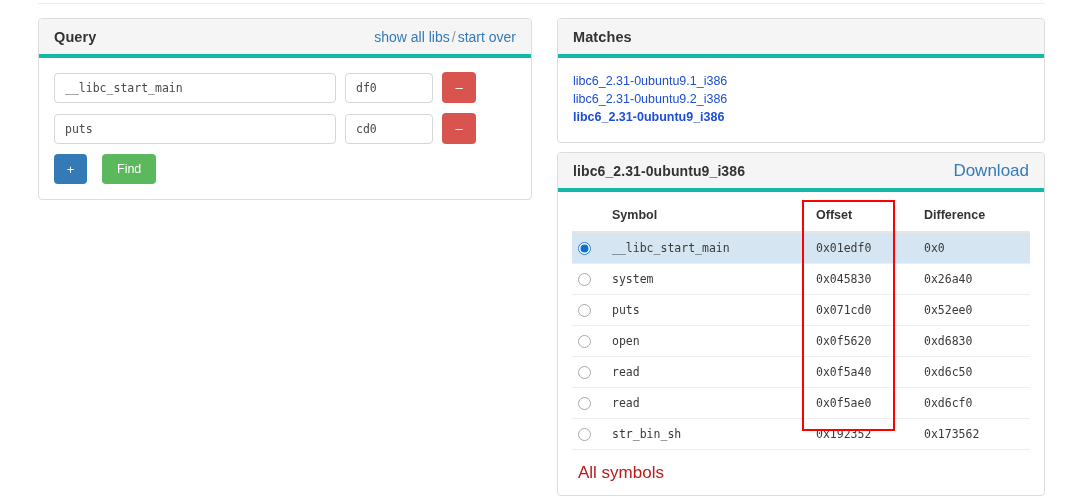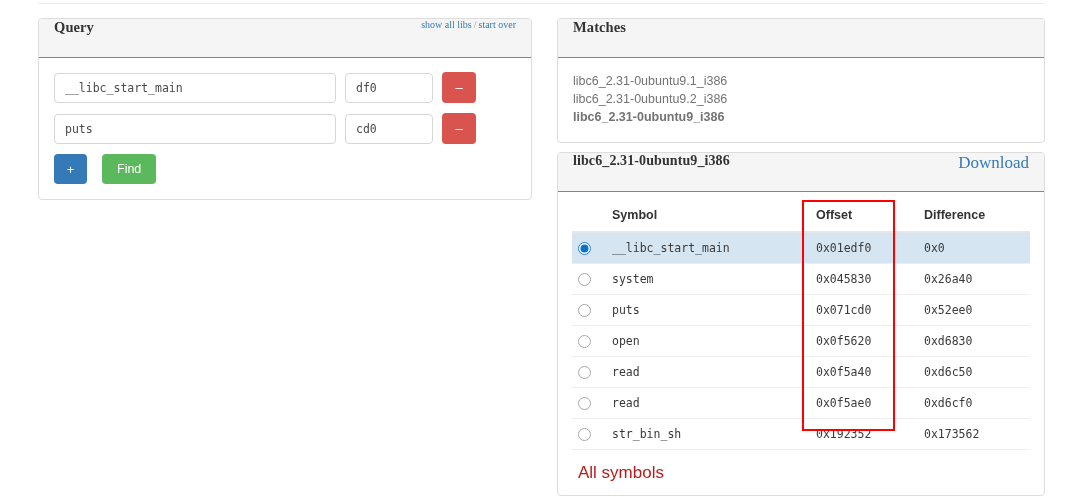--- a/index.html
+++ b/index.html
@@ -20,35 +20,35 @@
 
   
   .panel {
     position: absolute;
     background: #ffffff;
     border: 1px solid #dddddd;
     border-radius: 4px;
   }
   .panel-head {
     background: #f5f5f5;
-    border-bottom: 1px solid #14b8a6;
+    border-bottom: 4px solid #14b8a6;
     border-radius: 3px 3px 0 0;
     height: 39px;
     padding: 0 15px;
     display: flex;
+    align-items: center;
     justify-content: space-between;
-    font-family: Liberation Serif, serif;
   }
   .panel-title {
     font-size: 14.5px;
     font-weight: bold;
     color: #333333;
     letter-spacing: .1px;
   }
-  .head-links { font-size: 10px; color: #777777; }
+  .head-links { font-size: 14px; color: #777777; }
   .head-links a { color: #337ab7; text-decoration: none; }
   .sep { color: #999999; padding: 0 2px; }
   .panel-body { padding: 14px 15px 15px 15px; }
 
   
   #query-panel { left: 38px; top: 18px; width: 494px; }
   .row {
     display: flex; align-items: center; gap: 9px; margin-bottom: 10px;
   }
   .txt {
@@ -73,21 +73,21 @@
   .btn-add { width: 33px; height: 30px; background: #337ab7; font-size: 13px; }
   .btn-find { height: 30px; padding: 0 15px; background: #5cb85c; margin-left: 15px; }
   .actions { display: flex; align-items: center; margin-top: 2px; }
 
   
   #matches-panel { left: 557px; top: 18px; width: 488px; }
   #matches-panel .panel-body { padding: 14px 15px 16px 15px; }
   .match {
     display: block;
     font-size: 12.5px;
-    color: #737373;
+    color: #1d4ed8;
     text-decoration: none;
     line-height: 18px;
     font-weight: normal;
   }
   .match.active { font-weight: bold; }
 
   
   #results-panel { left: 557px; top: 152px; width: 488px; }
   #results-panel .panel-head { padding: 0 15px; }
   #results-panel .panel-title { font-size: 14px; }

